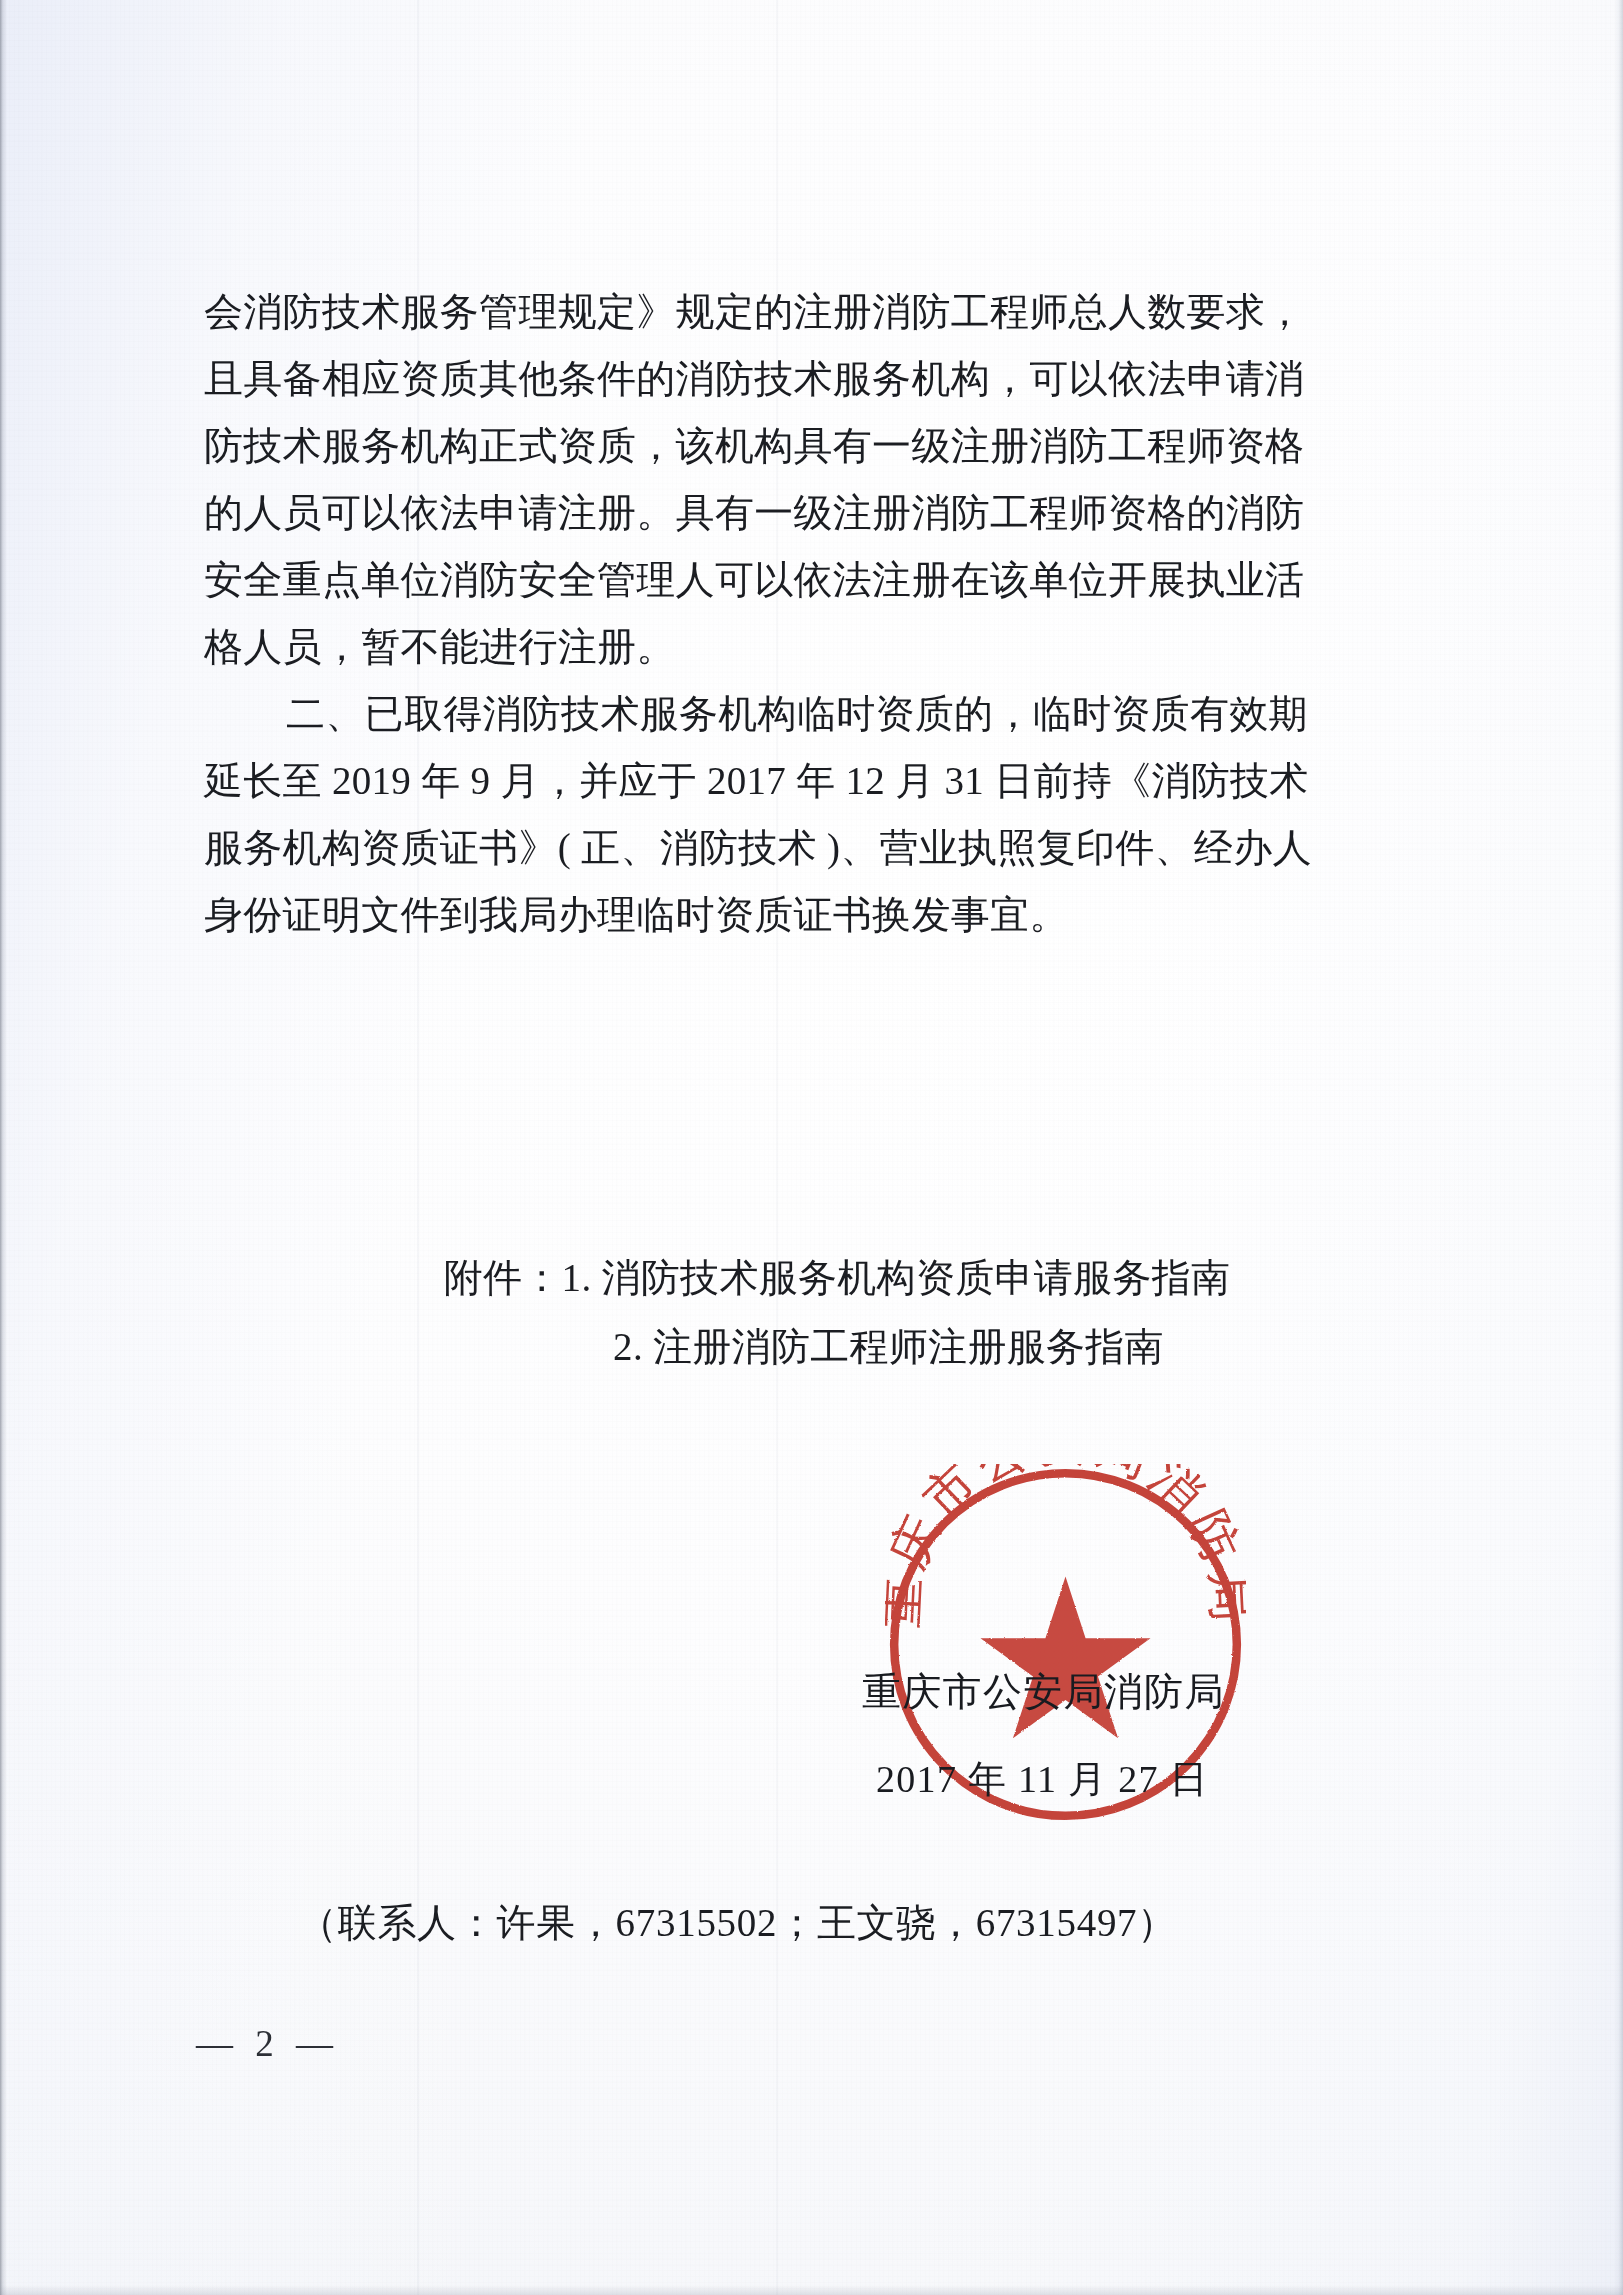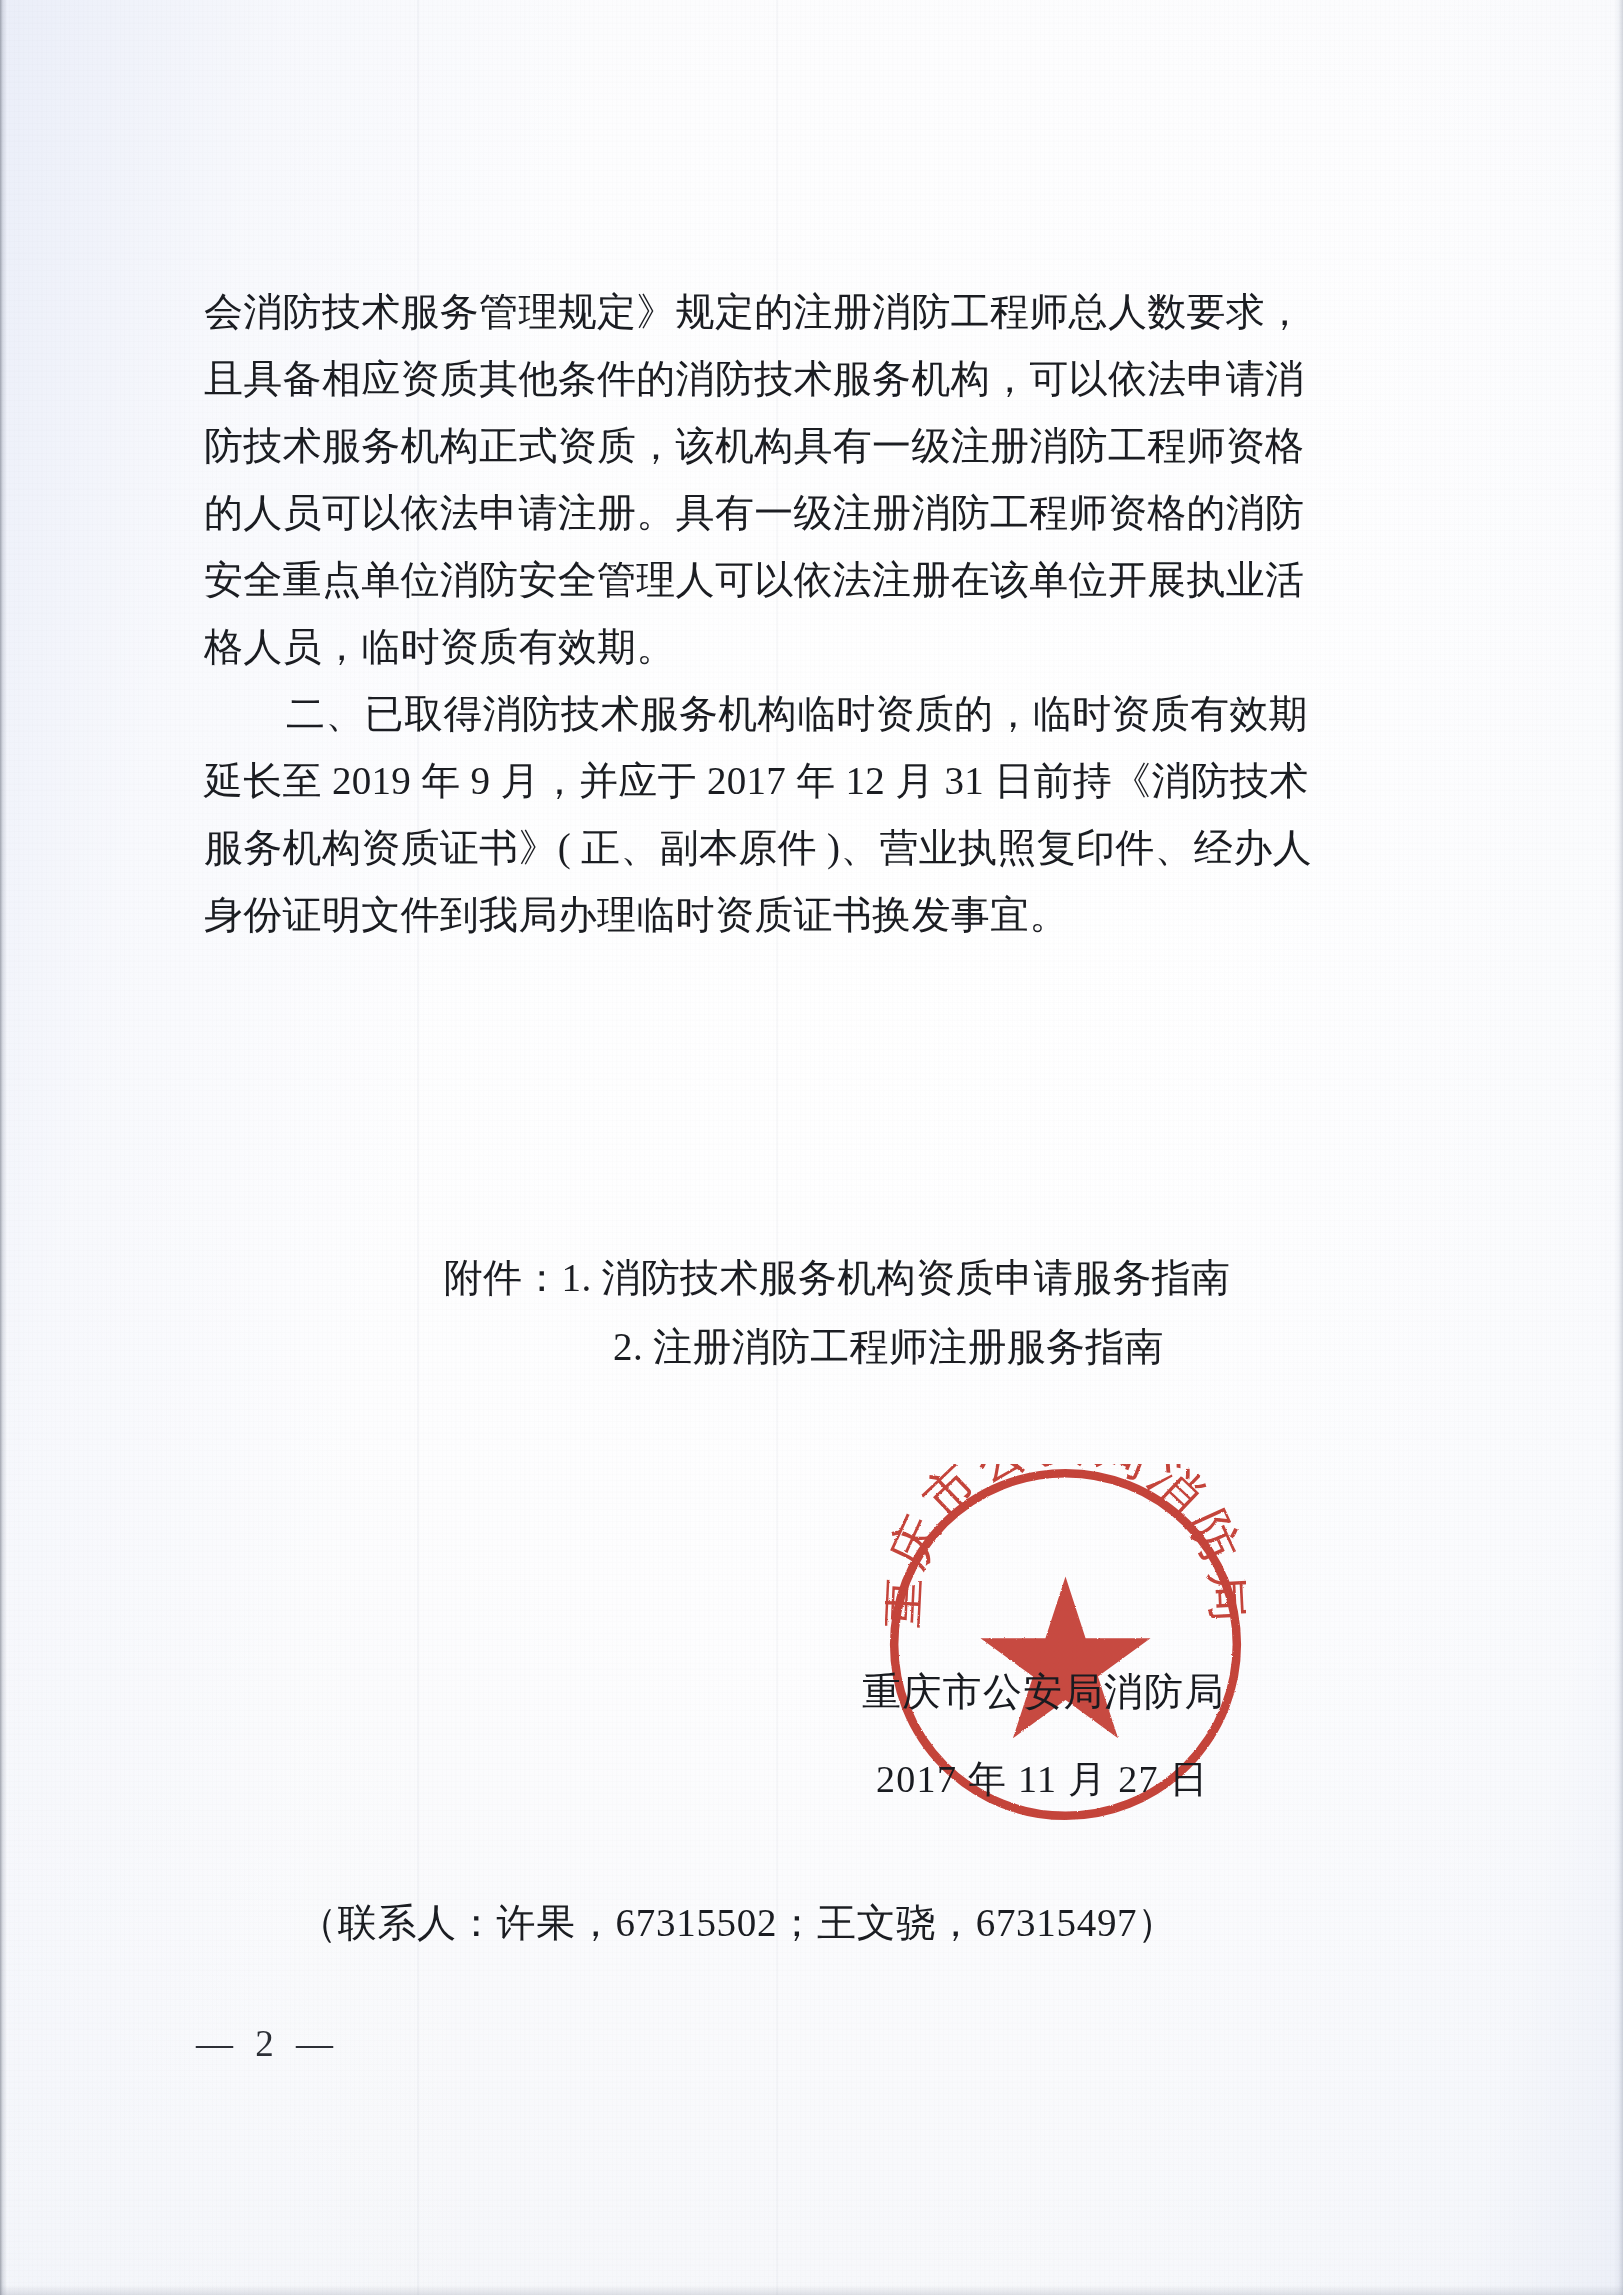--- a/index.html
+++ b/index.html
@@ -182,25 +182,25 @@
   <div class="edge-left"></div>
   <div class="edge-right"></div>
   <div class="edge-bottom"></div>
 
   <div class="body-text">
     <div class="line">会消防技术服务管理规定》规定的注册消防工程师总人数要求，</div>
     <div class="line">且具备相应资质其他条件的消防技术服务机构，可以依法申请消</div>
     <div class="line">防技术服务机构正式资质，该机构具有一级注册消防工程师资格</div>
     <div class="line">的人员可以依法申请注册。具有一级注册消防工程师资格的消防</div>
     <div class="line">安全重点单位消防安全管理人可以依法注册在该单位开展执业活</div>
-    <div class="line">格人员，临时资质有效期。</div>
+    <div class="line">格人员，暂不能进行注册。</div>
 
     <div class="line indent2">二、已取得消防技术服务机构临时资质的，临时资质有效期</div>
     <div class="line">延长至 2019 年 9 月，并应于 2017 年 12 月 31 日前持《消防技术</div>
-    <div class="line">服务机构资质证书》( 正、副本原件 )、营业执照复印件、经办人</div>
+    <div class="line">服务机构资质证书》( 正、消防技术 )、营业执照复印件、经办人</div>
     <div class="line">身份证明文件到我局办理临时资质证书换发事宜。</div>
   </div>
 
   <div class="attach">
     <div class="line">附件：1. 消防技术服务机构资质申请服务指南</div>
     <div class="line sub">2. 注册消防工程师注册服务指南</div>
   </div>
 
   <div class="seal-wrap">
     <svg class="seal-svg" viewBox="0 0 552 552" xmlns="http://www.w3.org/2000/svg">

